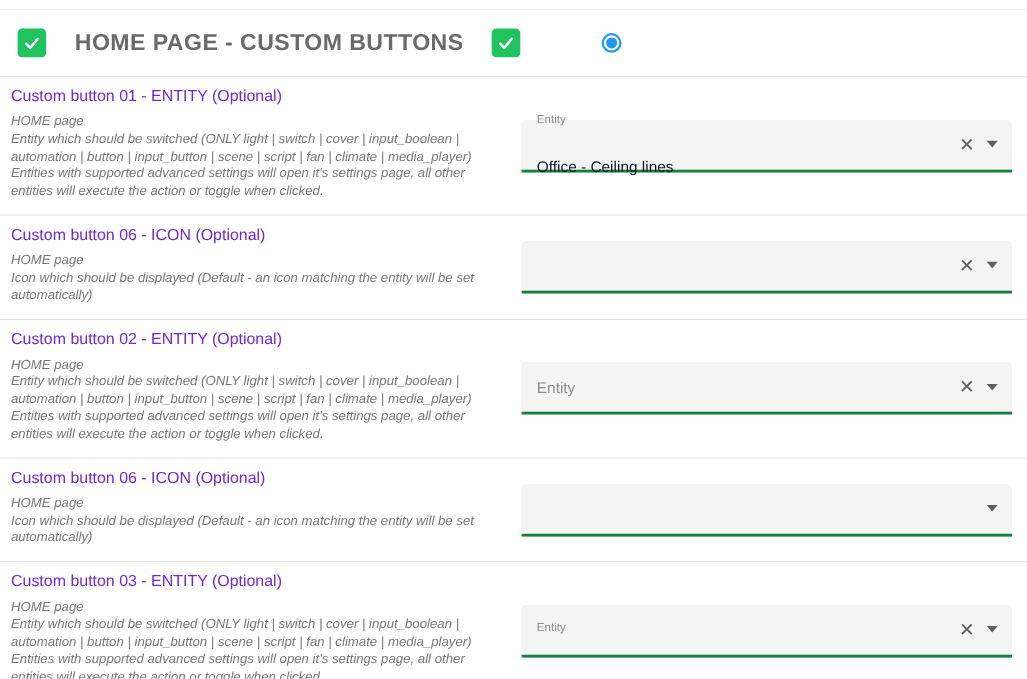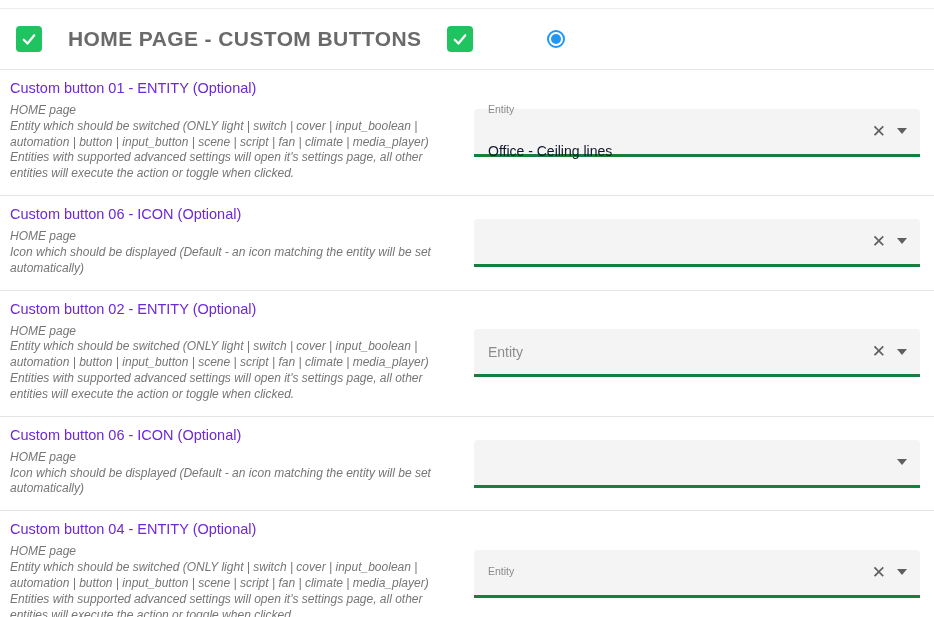--- a/index.html
+++ b/index.html
@@ -182,21 +182,21 @@
         <div class="field-text"></div>
         <div class="field-icons">
           <span class="arrow"></span>
         </div>
       </div>
     </div>
   </section>
 
   <section class="row">
     <div class="left">
-      <div class="row-title">Custom button 04 - ENTITY (Optional)</div>
+      <div class="row-title">Custom button 03 - ENTITY (Optional)</div>
       <div class="row-desc">
         <div>HOME page</div>
         <div>Entity which should be switched (ONLY light | switch | cover | input_boolean | automation | button | input_button | scene | script | fan | climate | media_player)</div>
         <div>Entities with supported advanced settings will open it's settings page, all other entities will execute the action or toggle when clicked.</div>
       </div>
     </div>
     <div class="right">
       <div class="field">
         <div class="field-text">
           <div class="field-label">Entity</div>

